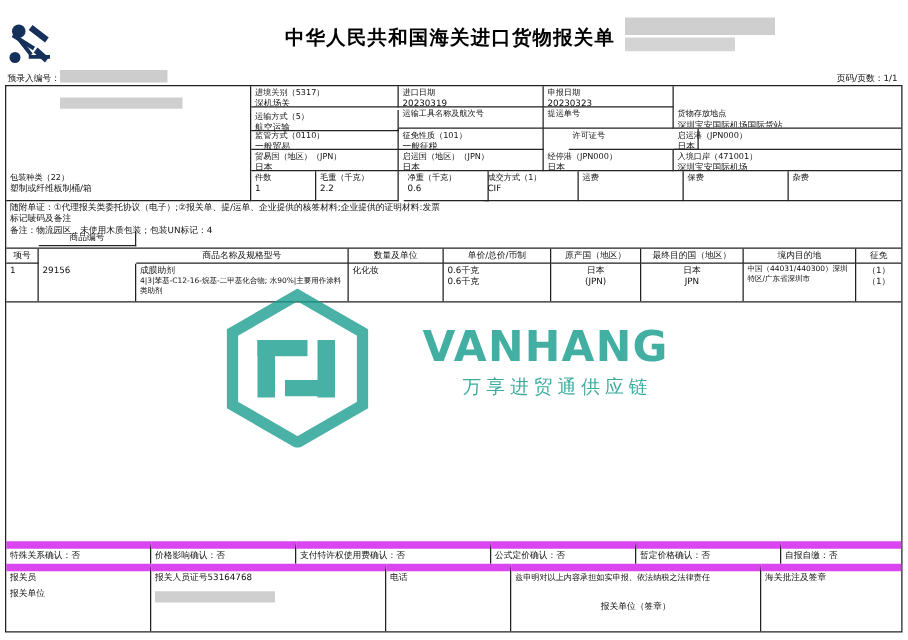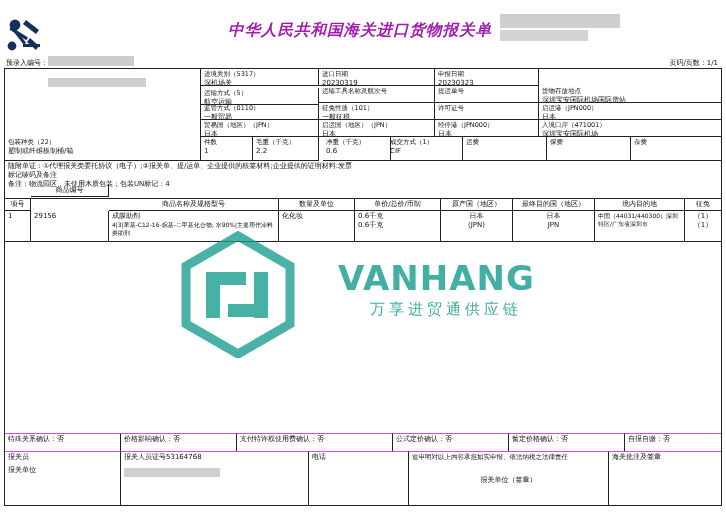--- a/index.html
+++ b/index.html
@@ -14,21 +14,21 @@
   }
   .page{position:relative;width:726px;height:512px;}
 
   
   .logo{
     position:absolute;left:6px;top:18px;width:36px;height:34px;
   }
   .title{
     position:absolute;left:228px;top:20px;
     font-size:15.5px;font-weight:bold;letter-spacing:1px;
-    color:#a21caf;white-space:nowrap;font-style:italic;
+    color:#000000;white-space:nowrap;
   }
   .redact-title{
     position:absolute;left:500px;top:14px;width:120px;height:14px;
     background:#cfcfcf;
   }
   .redact-title2{
     position:absolute;left:500px;top:30px;width:88px;height:11px;
     background:#d4d4d4;
   }
 
@@ -47,21 +47,21 @@
     position:absolute;left:4px;top:68px;width:718px;height:438px;
     border:1px solid #222;
     box-sizing:border-box;
   }
   .cell{
     position:absolute;box-sizing:border-box;
     padding:1px 3px;
     font-size:7px;line-height:9px;
     overflow:hidden;
   }
-  .bt{border-top:1px solid #d946ef;}
+  .bt{border-top:6px solid #d946ef;}
   .bb{border-bottom:1px solid #222;}
   .br{border-right:1px solid #222;}
   .lbl{font-size:6.5px;color:#111;}
   .val{font-size:7px;}
   .ctr{text-align:center;}
   .blk{background:#cfcfcf;height:9px;display:block;}
 
   
   .wm{
     position:absolute;left:178px;top:228px;width:420px;height:130px;
@@ -140,21 +140,21 @@
     </div>
 
     <div class="cell br bb" style="left:196px;top:34px;width:118px;height:17px;">
       <span class="lbl">监管方式（0110）</span><br>
       <span class="val">一般贸易</span>
     </div>
     <div class="cell br bb" style="left:314px;top:34px;width:116px;height:17px;">
       <span class="lbl">征免性质（101）</span><br>
       <span class="val">一般征税</span>
     </div>
-    <div class="cell br bb" style="left:430px;top:34px;width:104px;height:17px;">
+    <div class="cell br bb" style="left:450px;top:34px;width:104px;height:17px;">
       <span class="lbl">许可证号</span>
     </div>
     <div class="cell bb" style="left:534px;top:34px;width:182px;height:17px;">
       <span class="lbl">启运港（JPN000）</span><br>
       <span class="val">日本</span>
     </div>
 
     <div class="cell br bb" style="left:196px;top:51px;width:118px;height:17px;">
       <span class="lbl">贸易国（地区）（JPN）</span><br>
       <span class="val">日本</span>

